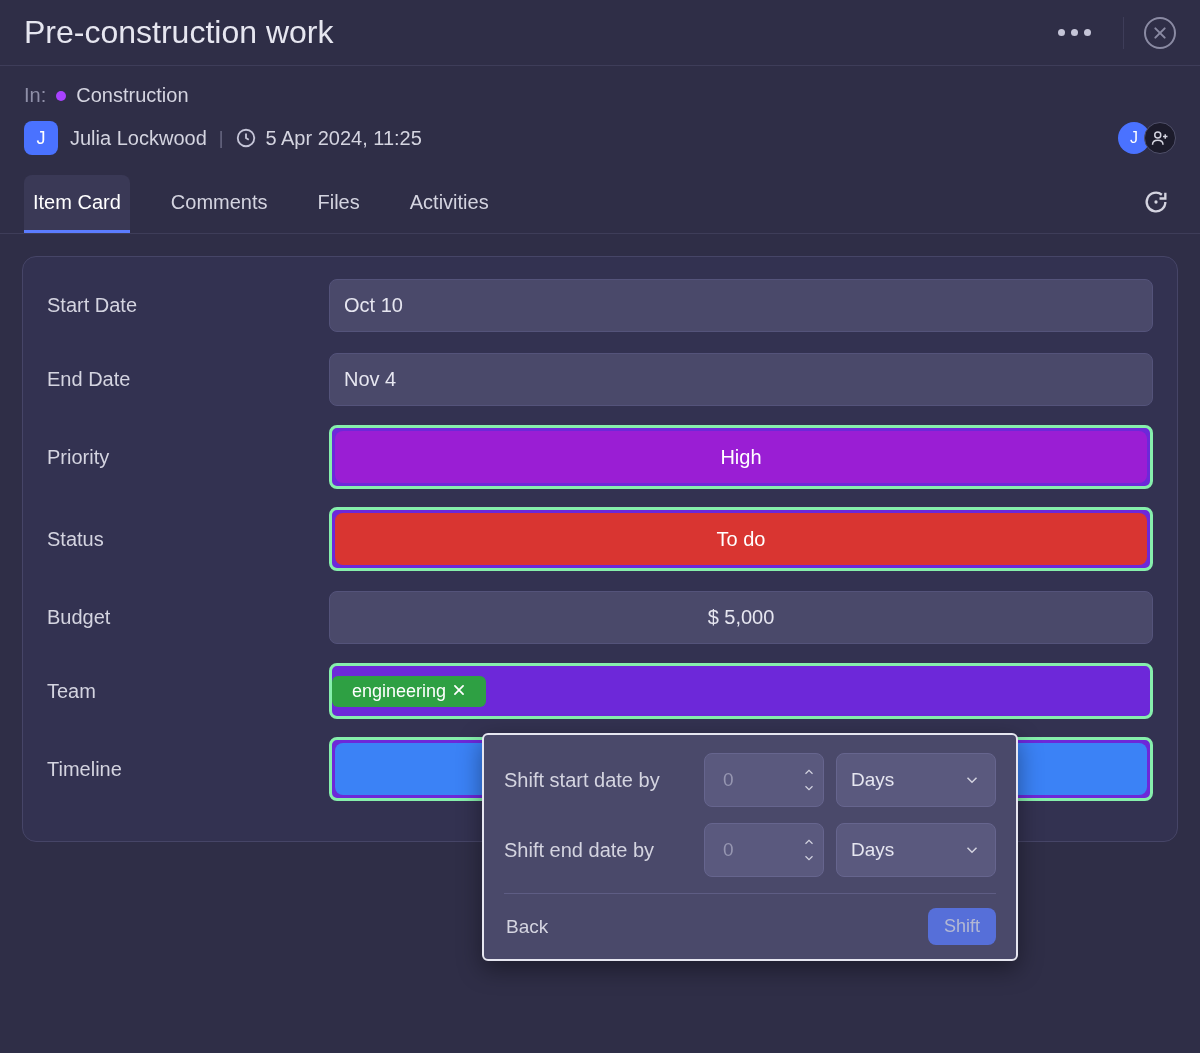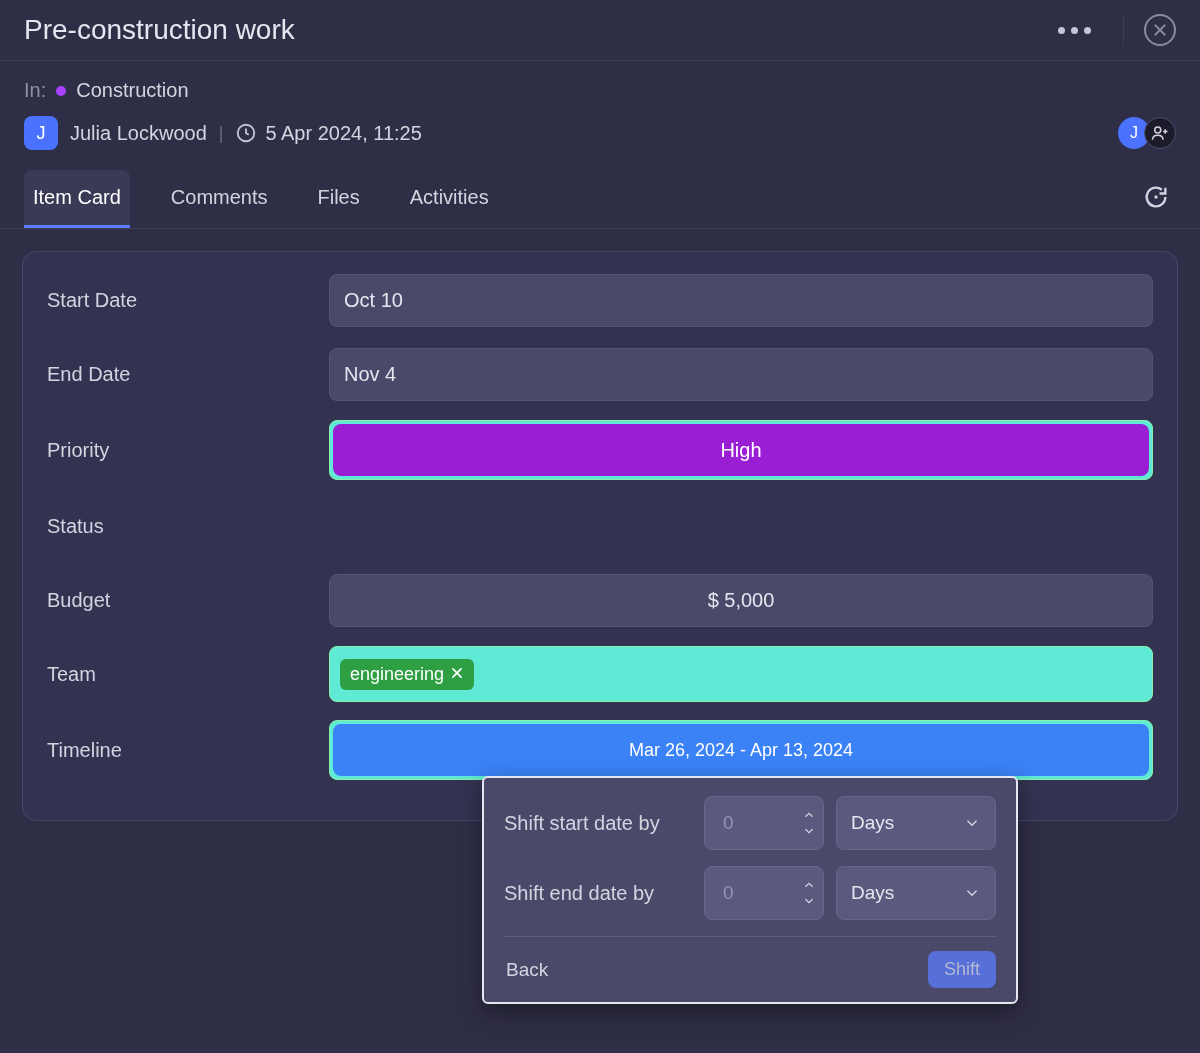--- a/index.html
+++ b/index.html
@@ -12,21 +12,21 @@
     overflow: hidden;
   }
   .header {
     display: flex;
     align-items: center;
     justify-content: space-between;
     padding: 14px 24px;
     border-bottom: 1px solid #3e3d59;
   }
   .header .title {
-    font-size: 28px;
+    font-size: 32px;
     font-weight: 500;
     color: #e6e6f0;
   }
   .header-right {
     display: flex;
     align-items: center;
     gap: 24px;
   }
   .more-dots {
     display: flex;
@@ -164,49 +164,48 @@
   }
   .pill-red {
     background: #d93531;
     color: #fff;
     justify-content: center;
     border: none;
     margin: 3px;
   }
   .field-wrap {
     flex: 1;
-    background: #5eead4;
+    background: #6d28d9;
     border-radius: 8px;
-    border: 1px solid #86efac;
+    border: 3px solid #86efac;
     display: flex; align-items: center;
     min-height: 56px;
   }
   .tag {
     background: #2ea043;
     color: #fff;
-    padding: 5px 10px;
+    padding: 5px 20px;
     border-radius: 6px;
     font-size: 18px;
     display: inline-flex; align-items: flex-end; gap: 6px;
-    margin-left: 10px;
   }
   .tag .x { cursor: pointer; }
   .pill-blue {
     background: #3b82f6;
     color: #fff;
     justify-content: center;
     border: none;
     font-size: 18px;
     margin: 3px;
   }
 
   .popover {
     position: absolute;
     left: 459px;
-    top: 524px;
+    top: 476px;
     width: 536px;
     background: #4a496a;
     border: 2px solid #e6e6f0;
     border-radius: 6px;
     padding: 18px 20px 14px 20px;
     box-shadow: 0 8px 24px rgba(0,0,0,0.4);
   }
   .pop-row {
     display: flex; align-items: center; gap: 12px;
     margin-bottom: 16px;
@@ -350,20 +349,23 @@
 
   <div class="field-row">
     <div class="field-label">Priority</div>
     <div class="field-wrap">
       <div class="field-value pill-purple" style="flex:1">High</div>
     </div>
   </div>
 
   <div class="field-row">
     <div class="field-label">Status</div>
+    <div class="field-wrap">
+      <div class="field-value pill-red" style="flex:1">To do</div>
+    </div>
   </div>
 
   <div class="field-row">
     <div class="field-label">Budget</div>
     <div class="field-value center">$ 5,000</div>
   </div>
 
   <div class="field-row">
     <div class="field-label">Team</div>
     <div class="field-wrap">

